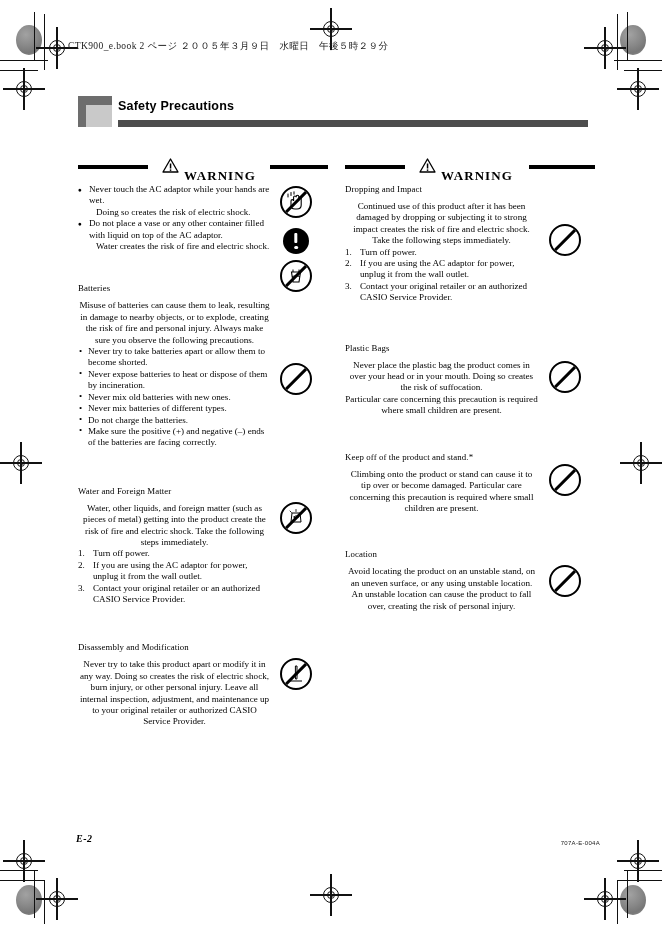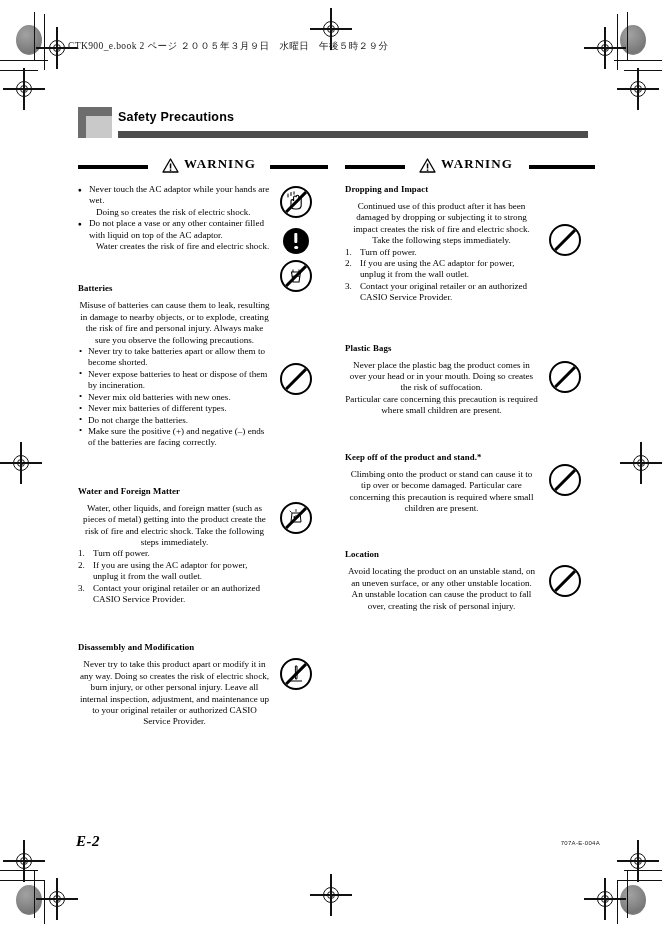--- a/index.html
+++ b/index.html
@@ -27,48 +27,48 @@
   .cropline{position:absolute;background:#111;}
 
   
   .slug{
     position:absolute;left:68px;top:40px;
     font-family:"Liberation Serif", serif;
     font-size:9.5px;letter-spacing:.4px;color:#1a1a1a;white-space:nowrap;
   }
 
   
-  .title-wrap{position:absolute;left:78px;top:107px;width:510px;height:36px;}
+  .title-wrap{position:absolute;left:78px;top:96px;width:510px;height:36px;}
   .title-icon{position:absolute;left:0;top:0;width:34px;height:31px;background:#6d6d6d;}
   .title-icon .inner{position:absolute;left:8px;top:9px;right:0;bottom:0;background:#c9c9c9;}
   .title-text{position:absolute;left:40px;top:3px;font-family:"Liberation Sans",sans-serif;
     font-weight:bold;font-size:12.5px;letter-spacing:.2px;}
   .title-bar{position:absolute;left:40px;top:24px;width:470px;height:7px;background:#4d4d4d;}
 
   
   .col{position:absolute;top:156px;width:250px;}
   .col-left{left:78px;}
   .col-right{left:345px;}
 
   
   .warnband{position:relative;height:20px;margin-bottom:8px;}
   .warnband .ln{position:absolute;top:9px;height:3.5px;background:#000;}
   .warnband .ln-l{left:0;width:70px;}
   .warnband .ln-r{right:0;width:58px;}
   .warnband .tri{position:absolute;left:84px;top:2px;}
-  .warnband .wtxt{position:absolute;left:106px;top:0;
+  .warnband .wtxt{position:absolute;left:106px;top:12px;
     font-family:"Liberation Serif",serif;font-weight:bold;font-size:13px;letter-spacing:1.1px;}
   .col-right .warnband .ln-l{width:60px;}
   .col-right .warnband .ln-r{width:66px;}
   .col-right .warnband .tri{left:74px;}
   .col-right .warnband .wtxt{left:96px;}
 
   
   .blk{position:relative;margin-bottom:9px;}
-  .blk h4{font-family:"Liberation Serif",serif;font-weight:bold;font-size:8.8px;
+  .blk h4{font-family:"Liberation Serif",serif;font-weight:normal;font-size:8.8px;
     margin:0 0 7px 0;letter-spacing:.1px;}
   .body{width:193px;font-size:9.1px;line-height:11.4px;text-align:left;}
   .body p{margin:0 0 0 0;text-align:center;}
   .gap{height:8px;}
 
   ul.dots,ul.bullets,ol.nums{margin:0;padding:0;list-style:none;}
   ul.dots li{position:relative;padding-left:11px;margin-bottom:0;}
   ul.dots li:before{content:"\25CF";position:absolute;left:0;top:-0.5px;font-size:6.5px;}
   ul.bullets li{position:relative;padding-left:10px;}
   ul.bullets li:before{content:"\2022";position:absolute;left:1px;top:-0.5px;font-size:9px;}
@@ -83,21 +83,21 @@
   .proh .ring{position:absolute;inset:0;border:2.6px solid #000;border-radius:50%;box-sizing:border-box;}
   .proh .slash{position:absolute;left:50%;top:2px;width:2.8px;height:28px;background:#000;
     transform:translateX(-50%) rotate(45deg);transform-origin:center;}
   .proh svg{position:absolute;left:4px;top:4px;}
   .excl{position:relative;width:26px;height:26px;border-radius:50%;background:#000;}
   .excl .bar{position:absolute;left:50%;top:5px;width:3.4px;height:10px;background:#fff;transform:translateX(-50%);border-radius:1px;}
   .excl .pt{position:absolute;left:50%;top:17.5px;width:3.6px;height:3.6px;background:#fff;transform:translateX(-50%);border-radius:50%;}
 
   
   .pg{position:absolute;left:76px;top:833px;font-family:"Liberation Serif",serif;
-      font-style:italic;font-weight:bold;font-size:15px;letter-spacing:.5px;}
+      font-style:italic;font-weight:bold;font-size:10px;letter-spacing:.5px;}
   .docid{position:absolute;right:62px;top:840px;font-family:"Liberation Sans",sans-serif;
       font-size:6px;letter-spacing:.3px;color:#222;}
 </style>
 </head>
 <body>
 
 <div>
 
   <div class="blob" style="left:16px;top:25px;"></div>
   <div class="cropline" style="left:0px;top:60px;width:48px;height:1.4px;"></div>
@@ -407,21 +407,21 @@
           <div class="slash"></div>
         </div>
     </div>
   </div>
 
   <div class="gap"></div>
 
   <div class="blk" style="margin-top:18px;">
     <h4>Location</h4>
     <div class="body">
-      <p>Avoid locating the product on an unstable stand, on an uneven surface, or any other unstable location. An unstable location can cause the product to fall over, creating the risk of personal injury.</p>
+      <p>Avoid locating the product on an unstable stand, on an uneven surface, or any using unstable location. An unstable location can cause the product to fall over, creating the risk of personal injury.</p>
     </div>
     <div class="icon" style="left:204px;top:16px;">
       <div class="proh">
           <div class="ring"></div>
           <div class="slash"></div>
         </div>
     </div>
   </div>
 
 </div>

